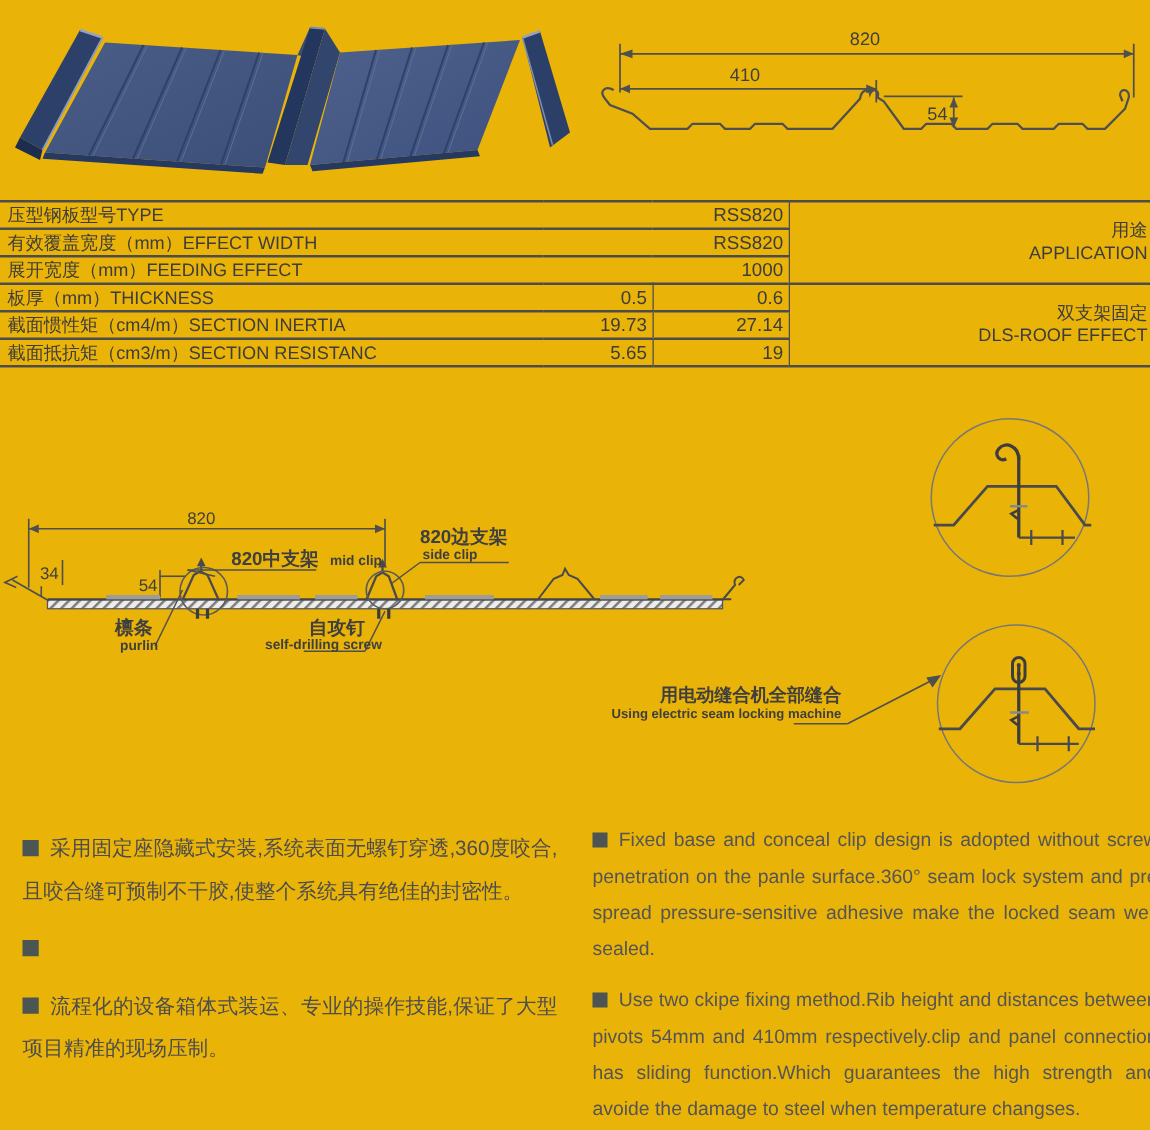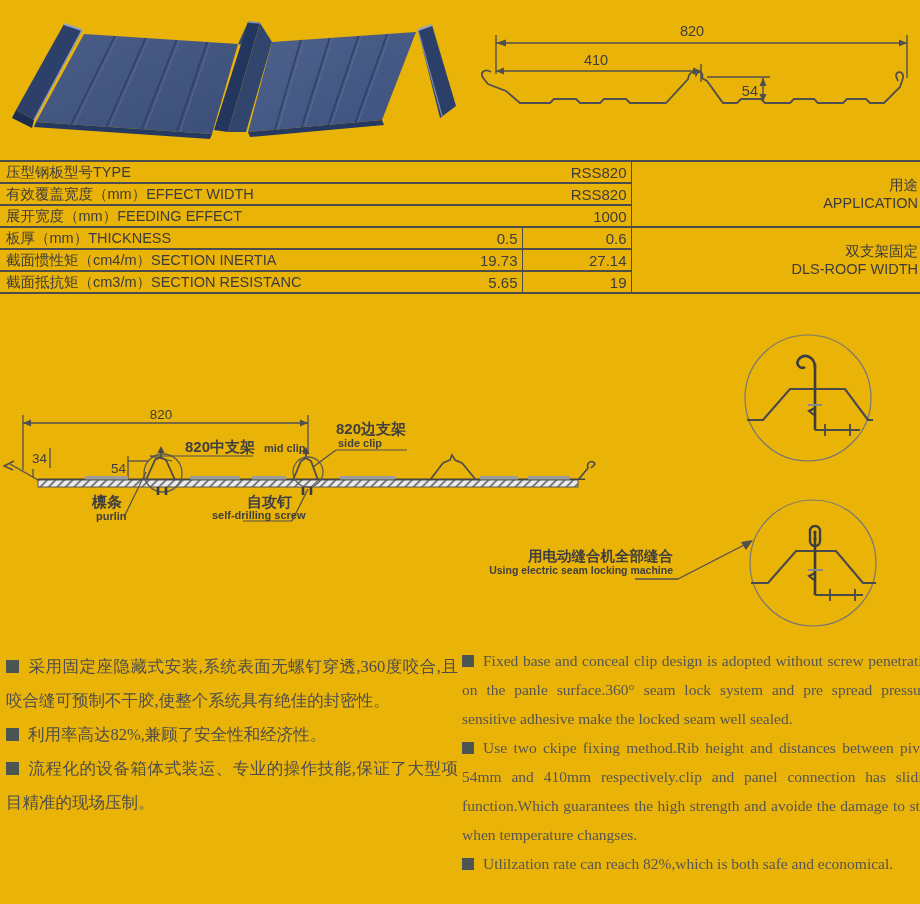--- a/index.html
+++ b/index.html
@@ -32,21 +32,21 @@
 
   
   .col-zh {
     position:absolute; left:6px; top:650px; width:452px;
     font-size:16.5px; line-height:34px; color:#4d4d4d; text-align:justify;
   }
   .col-en {
     position:absolute; left:462px; top:646px; width:476px;
     font-size:15.5px; line-height:29px; color:#555555; text-align:justify;
   }
-  p.feat { margin:0;font-family:Liberation Serif, serif; }
+  p.feat { margin:12px; }
   .bullet {
     display:inline-block; width:12px; height:12px; background:#4b5551;
     margin-right:9px; vertical-align:-1px;
   }
   .col-zh .bullet { width:13px; height:13px; }
 </style>
 </head>
 <body>
 
 <div class="page">
@@ -166,21 +166,21 @@
     <tr>
       <td class="lbl">展开宽度（mm）FEEDING EFFECT</td>
       <td class="val" colspan="2">1000</td>
     </tr>
     <tr>
       <td class="lbl">板厚（mm）THICKNESS</td>
       <td class="val">0.5</td>
       <td class="val v2">0.6</td>
       <td class="app" rowspan="3">
         <span>双支架固定</span><br>
-        <span>DLS-ROOF WIDTH</span>
+        <span>DLS-ROOF EFFECT</span>
       </td>
     </tr>
     <tr>
       <td class="lbl">截面惯性矩（cm4/m）SECTION INERTIA</td>
       <td class="val">19.73</td>
       <td class="val v2">27.14</td>
     </tr>
     <tr>
       <td class="lbl">截面抵抗矩（cm3/m）SECTION RESISTANC</td>
       <td class="val">5.65</td>
@@ -292,21 +292,21 @@
 
     <line x1="145" y1="259" x2="188" y2="259" stroke="#4f4f4f" stroke-width="1.3"></line>
     <line x1="188" y1="259" x2="258" y2="223" stroke="#4f4f4f" stroke-width="1.3"></line>
     <polygon points="263,220 251,222 256,230" fill="#4f4f4f"></polygon>
     <text x="183" y="241" font-size="14.5" font-weight="600" text-anchor="end">用电动缝合机全部缝合</text>
     <text x="183" y="254" font-size="10.5" font-weight="700" text-anchor="end">Using electric seam locking machine</text>
   </svg>
 
   <div class="col-zh">
       <p class="feat"><span class="bullet"></span><span>采用固定座隐藏式安装,系统表面无螺钉穿透,360度咬合,且咬合缝可预制不干胶,使整个系统具有绝佳的封密性。</span></p>
-      <p class="feat"><span class="bullet"></span><span>利用率高达82%,兼顾了安全性和经济性。</span></p>
+      <p class="feat"><span class="bullet"></span></p>
       <p class="feat"><span class="bullet"></span><span>流程化的设备箱体式装运、专业的操作技能,保证了大型项目精准的现场压制。</span></p>
     </div>
   <div class="col-en">
       <p class="feat"><span class="bullet"></span><span>Fixed base and conceal clip design is adopted without screw penetration on the panle surface.360° seam lock system and pre spread pressure-sensitive adhesive make the locked seam well sealed.</span></p>
       <p class="feat"><span class="bullet"></span><span>Use two ckipe fixing method.Rib height and distances between pivots 54mm and 410mm respectively.clip and panel connection has sliding function.Which guarantees the high strength and avoide the damage to steel when temperature changses.</span></p>
       <p class="feat"><span class="bullet"></span><span>Utlilzation rate can reach 82%,which is both safe and economical.</span></p>
     </div>
 
 </div>
 

